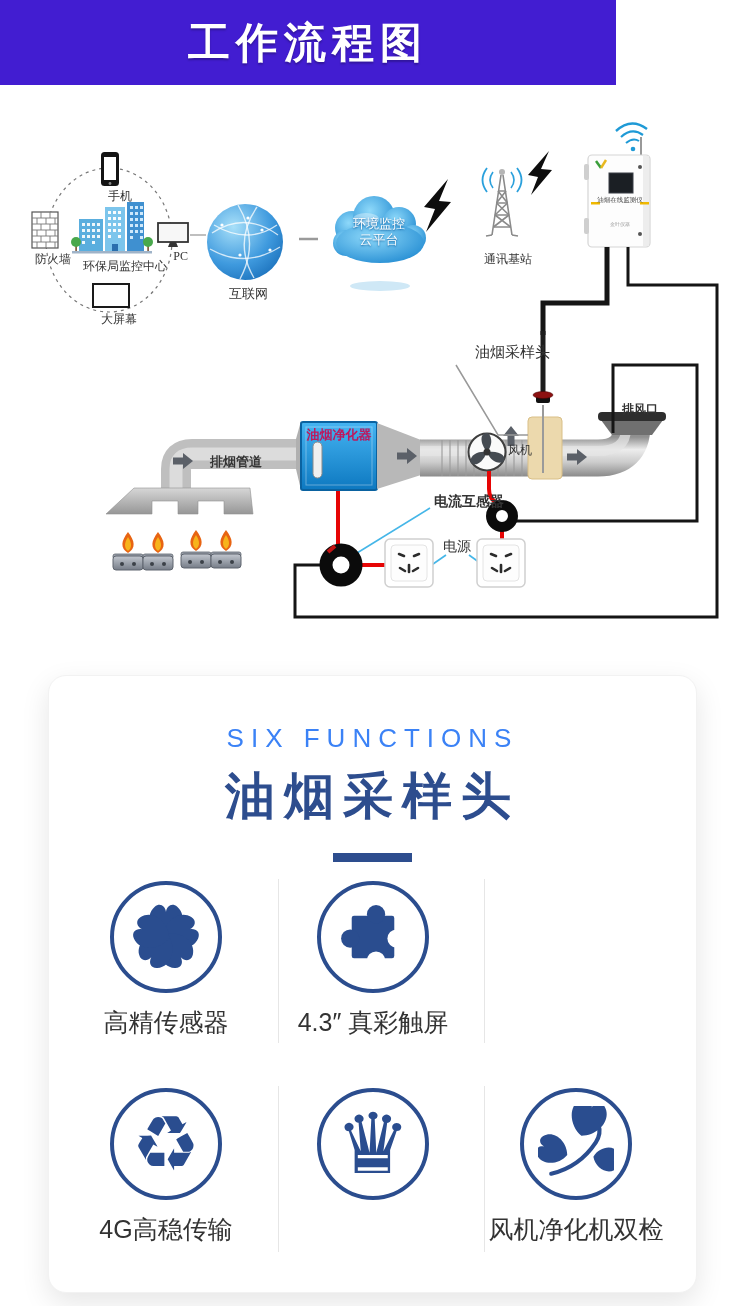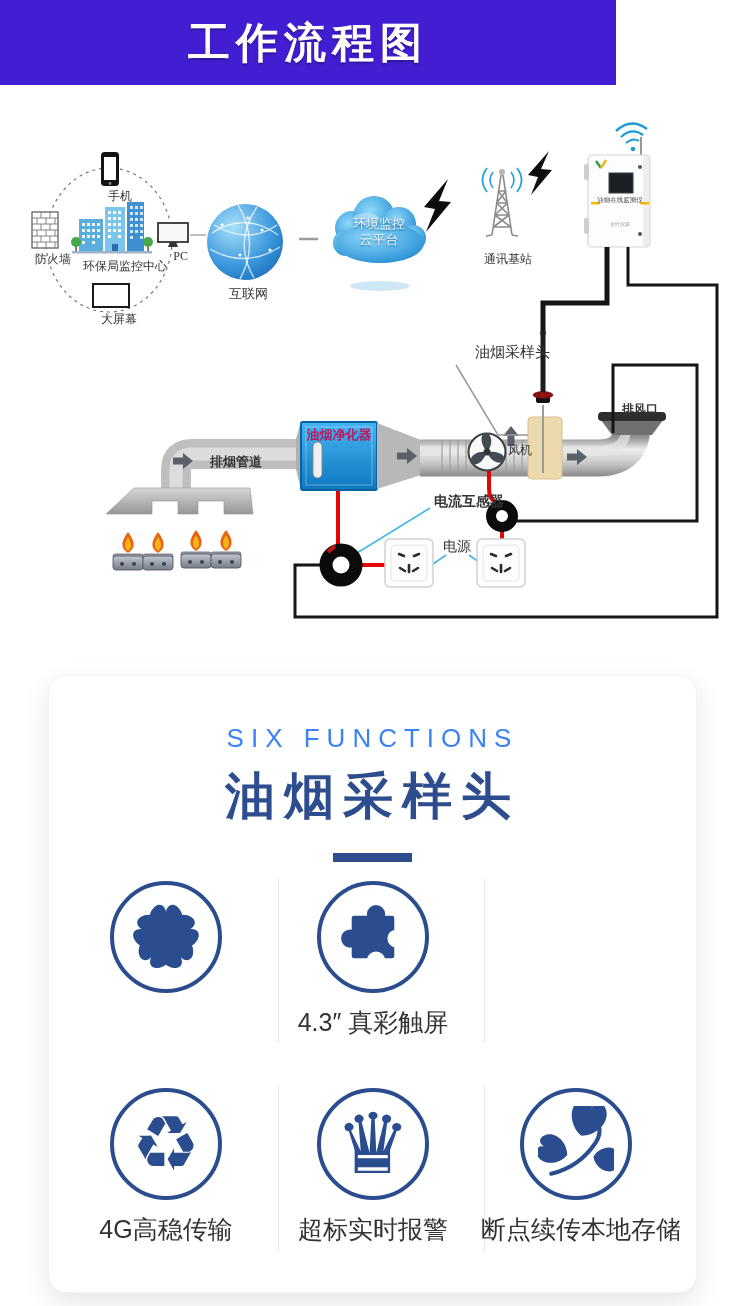--- a/index.html
+++ b/index.html
@@ -408,20 +408,21 @@
         <svg width="76" height="76" viewBox="-44 -44 88 88">
           <g fill="#2a4d8f">
             <use href="#petal2"></use>
             <use href="#petal2" transform="rotate(72)"></use>
             <use href="#petal2" transform="rotate(144)"></use>
             <use href="#petal2" transform="rotate(216)"></use>
             <use href="#petal2" transform="rotate(288)"></use>
           </g>
         </svg>
       </div>
+      <div class="func-label">高精传感器</div>
     </div>
 
     <div class="func-cell" style="left:229px;top:205px;">
       <div class="ring">
         <svg width="76" height="76" viewBox="-50 -50 100 100">
           <rect x="-28" y="-28" width="56" height="56" rx="3" fill="#2a4d8f"></rect>
           <circle cx="4" cy="-30" r="12" fill="#2a4d8f"></circle>
           <circle cx="-30" cy="2" r="12" fill="#2a4d8f"></circle>
           <circle cx="31" cy="2" r="12" fill="#ffffff"></circle>
           <circle cx="4" cy="31" r="12" fill="#ffffff"></circle>
@@ -435,32 +436,31 @@
       <div class="ring">
         <span class="glyph">♻</span>
       </div>
       <div class="func-label">4G高稳传输</div>
     </div>
 
     <div class="func-cell" style="left:229px;top:412px;">
       <div class="ring">
         <span class="glyph big">♛</span>
       </div>
-      <div class="func-label">超标实时报警</div>
     </div>
 
     <div class="func-cell" style="left:432px;top:412px;">
       <div class="ring">
         <svg width="76" height="76" viewBox="-46 -46 92 92">
           <path d="M-30,36 Q4,28 24,-2 Q31,-13 27,-24" fill="none" stroke="#2a4d8f" stroke-width="5" stroke-linecap="round"></path>
           <path d="M26,-24 a7,7 0 1,0 -9,-4" fill="none" stroke="#2a4d8f" stroke-width="4" stroke-linecap="round"></path>
           <g fill="#2a4d8f">
             <use href="#petal2" transform="translate(8,-14) rotate(20) scale(1.1)"></use>
             <use href="#petal2" transform="translate(-14,12) rotate(-70) scale(0.9)"></use>
             <use href="#petal2" transform="translate(24,16) rotate(100) scale(0.75)"></use>
           </g>
         </svg>
       </div>
-      <div class="func-label">断点续传本地存储</div>
+      <div class="func-label">风机净化机双检</div>
     </div>
   </section>
 
 </div>
 
 </body></html>

